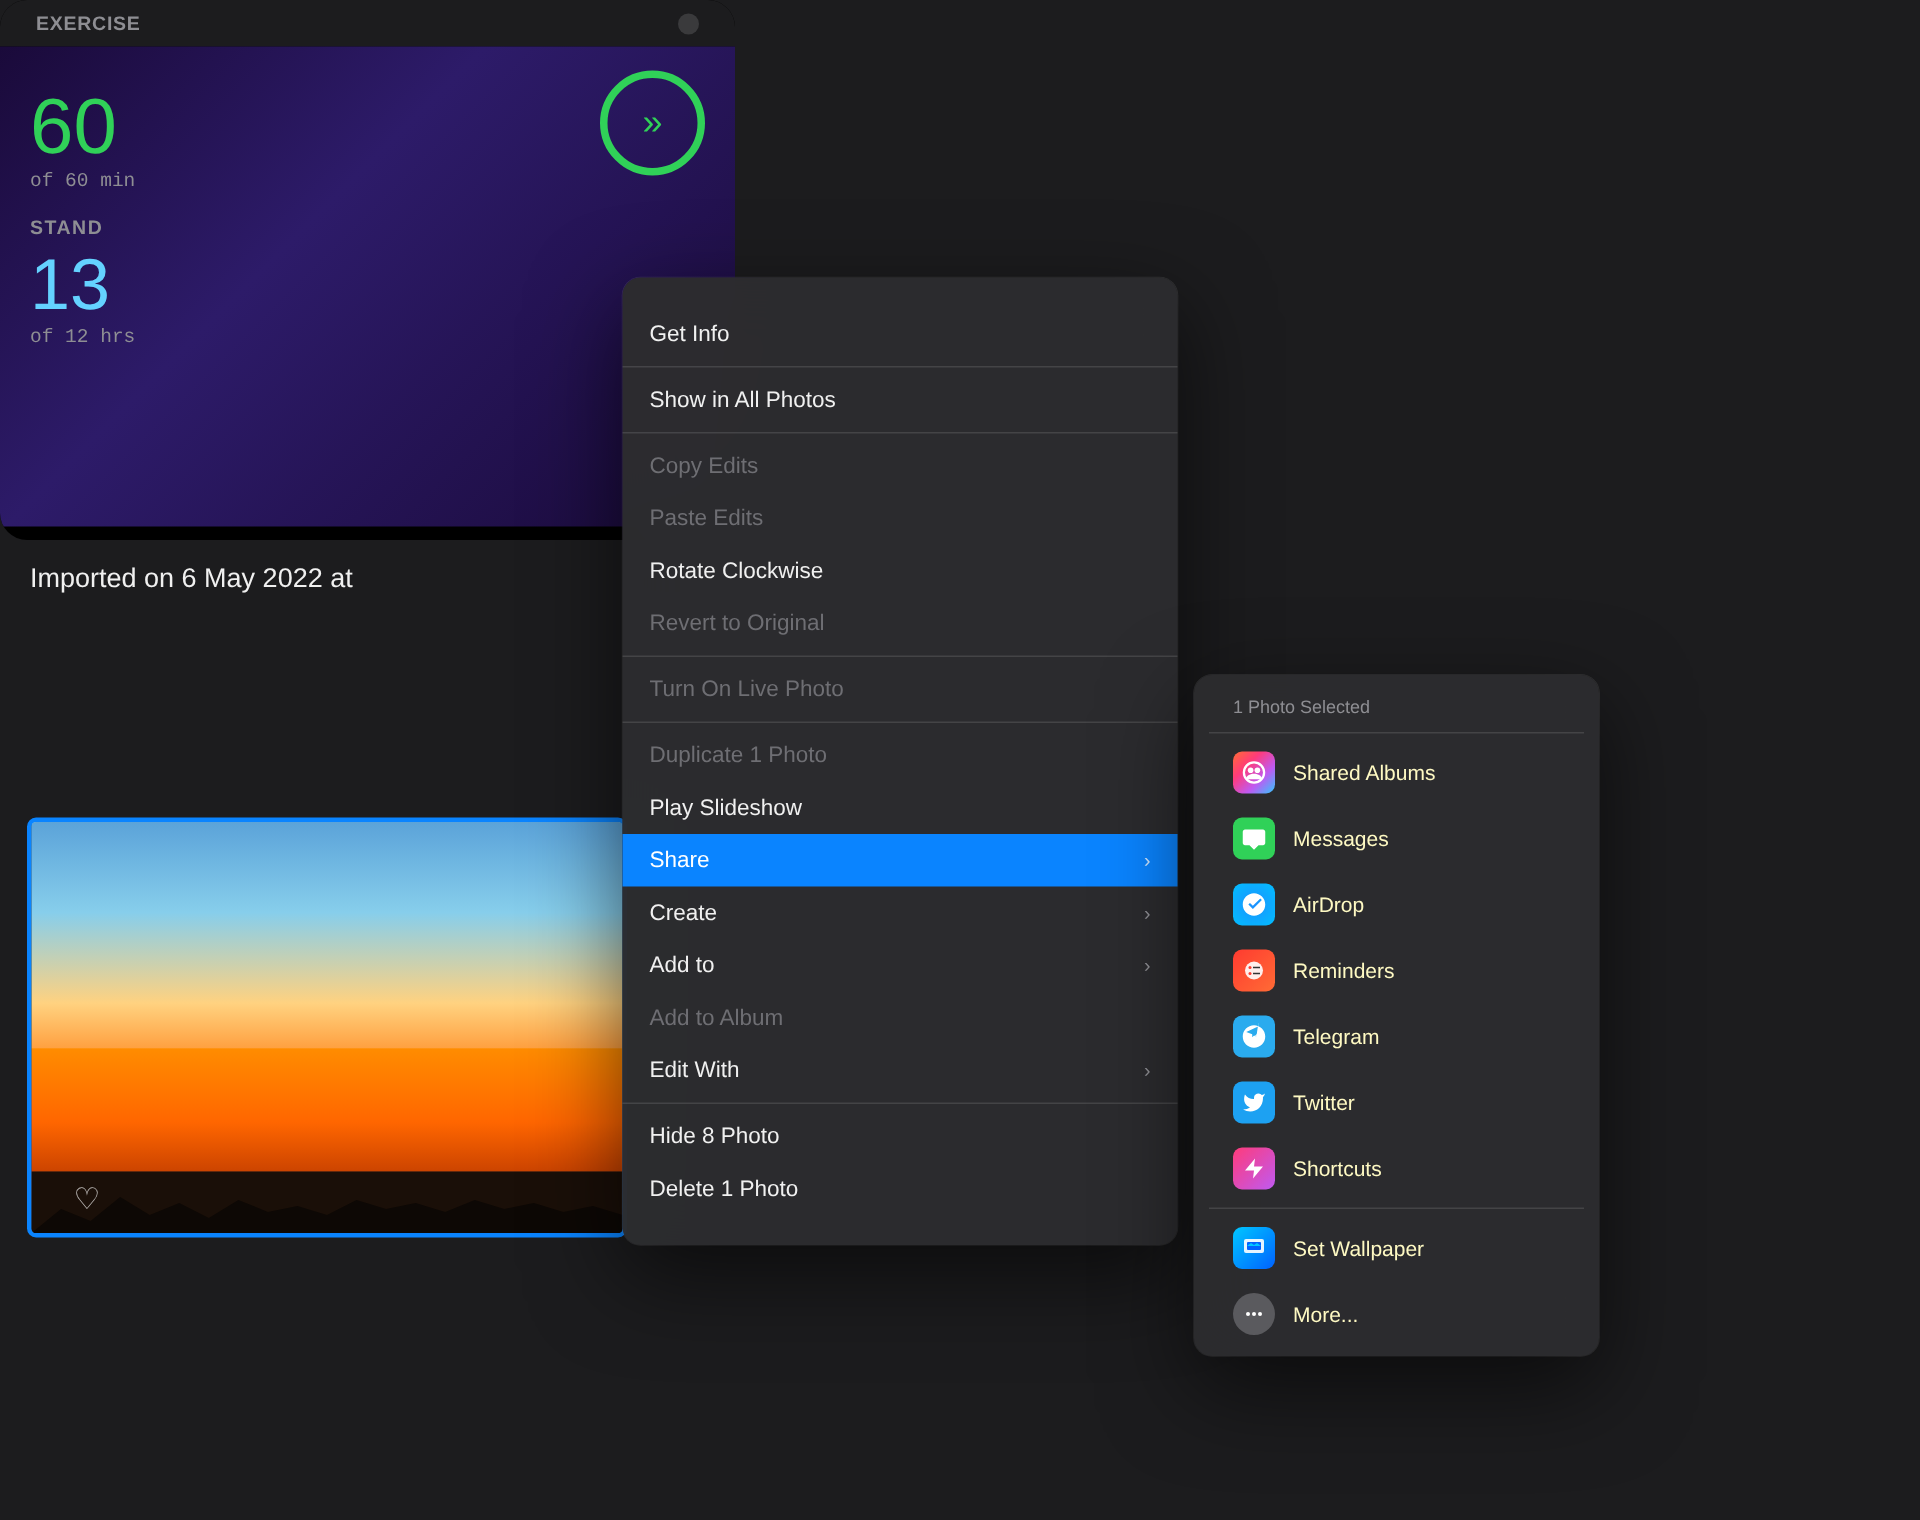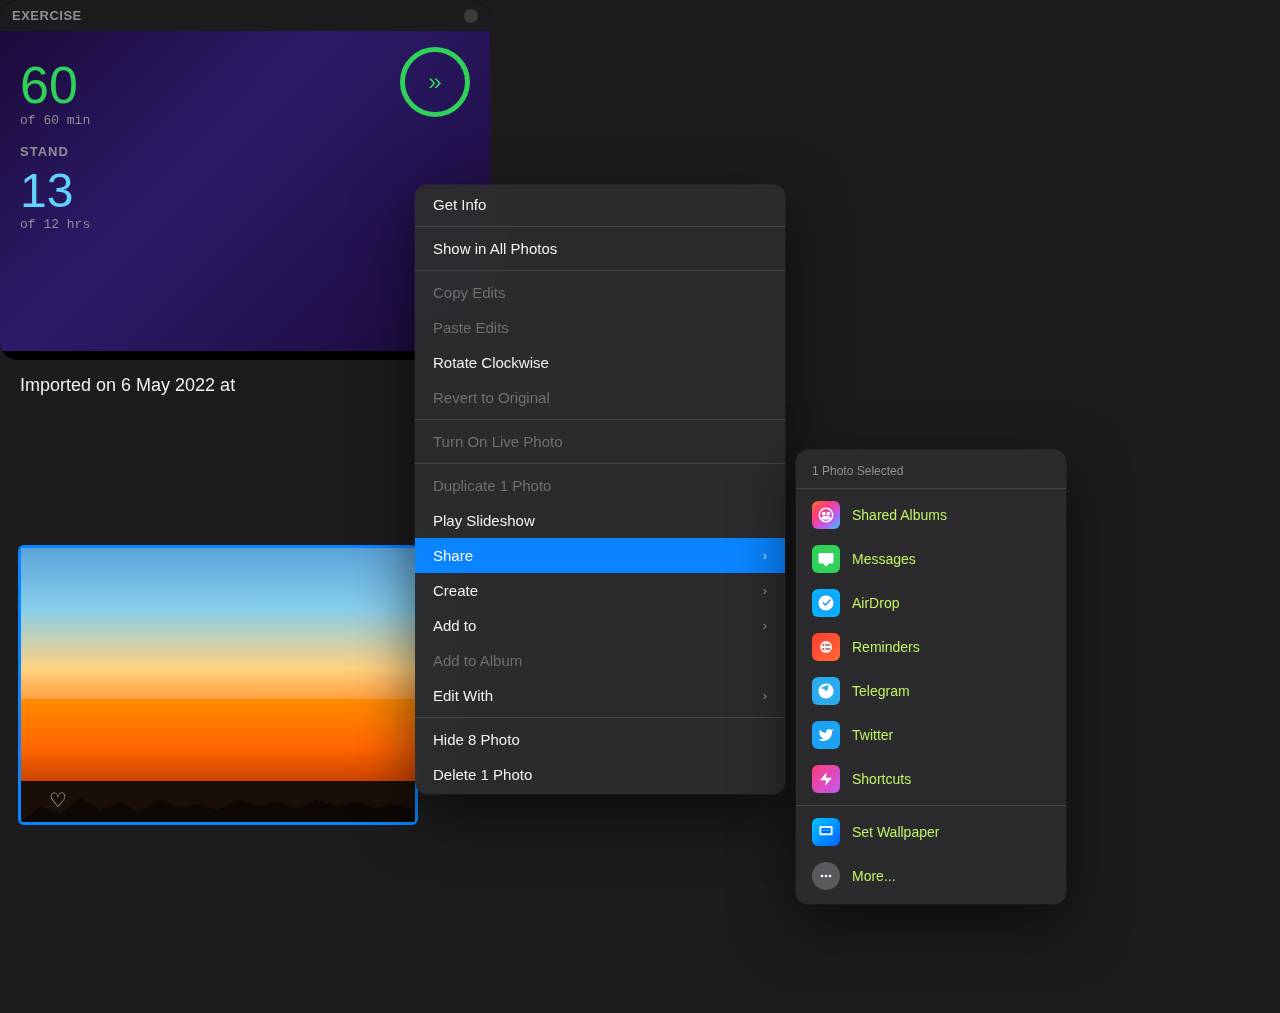--- a/index.html
+++ b/index.html
@@ -18,21 +18,21 @@
       top: 0; left: 0;
       width: 490px;
       height: 360px;
       background: #000;
       border-radius: 18px;
       overflow: hidden;
     }
 
     .widget-header {
       background: #1c1c1e;
-      padding: 8px 12px;
+      padding: 8px 24px;
       display: flex;
       justify-content: space-between;
       align-items: center;
     }
 
     .widget-title {
       color: #8e8e93;
       font-size: 13px;
       font-weight: 600;
       letter-spacing: 0.5px;
@@ -165,21 +165,21 @@
 
     
     .context-menu {
       position: absolute;
       top: 185px;
       left: 415px;
       width: 370px;
       background: rgba(44, 44, 46, 0.97);
       backdrop-filter: blur(20px);
       border-radius: 12px;
-      padding: 2px 0;
+      padding: 20px 0;
       box-shadow: 0 20px 60px rgba(0,0,0,0.6), 0 0 0 0.5px rgba(255,255,255,0.12);
       z-index: 100;
     }
 
     .menu-item {
       padding: 9px 18px;
       font-size: 15px;
       color: #f0f0f0;
       cursor: pointer;
       display: flex;
@@ -214,42 +214,42 @@
 
     
     .share-submenu {
       position: absolute;
       top: 450px;
       left: 796px;
       width: 270px;
       background: rgba(44, 44, 46, 0.97);
       backdrop-filter: blur(20px);
       border-radius: 12px;
-      padding: 6px 0;
+      padding: 6px 10px;
       box-shadow: 0 20px 60px rgba(0,0,0,0.6), 0 0 0 0.5px rgba(255,255,255,0.12);
       z-index: 101;
     }
 
     .submenu-header {
       padding: 8px 16px 6px;
       color: #8e8e93;
       font-size: 12px;
       font-weight: 500;
     }
 
     .submenu-divider {
       height: 1px;
       background: rgba(255,255,255,0.12);
       margin: 4px 0;
     }
 
     .submenu-item {
       padding: 8px 16px;
       font-size: 14px;
-      color: #bef264;
+      color: #fef9c3;
       cursor: pointer;
       display: flex;
       align-items: center;
       gap: 12px;
     }
 
     .app-icon {
       width: 28px; height: 28px;
       border-radius: 6px;
       display: flex;

